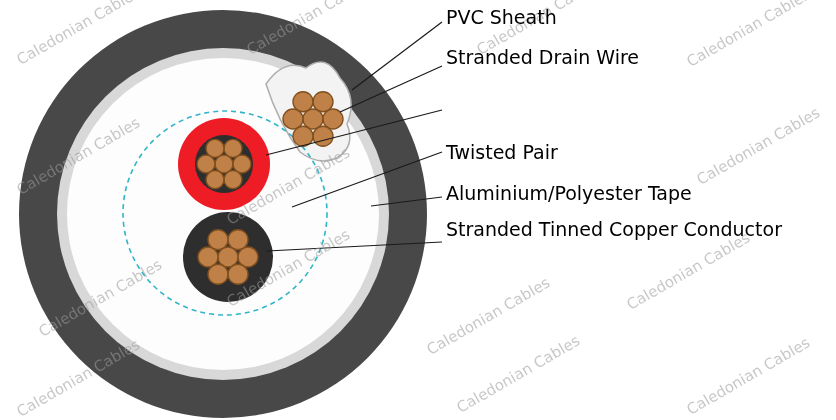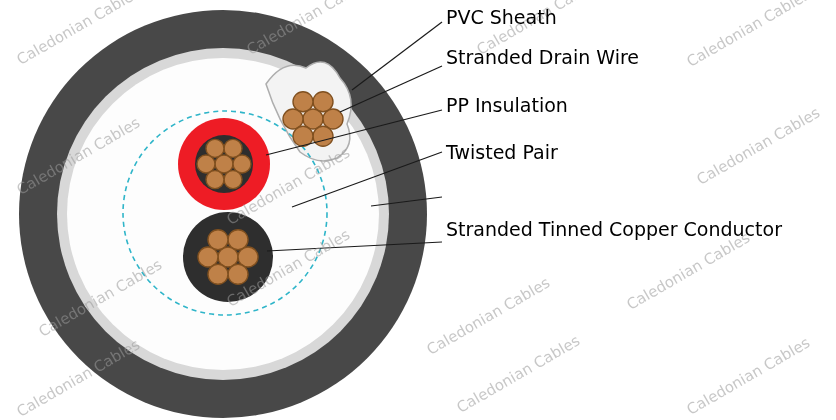--- a/index.html
+++ b/index.html
@@ -115,17 +115,17 @@
   <span class="wm" style="left:40px;top:324px">Caledonian Cables</span>
   <span class="wm" style="left:228px;top:294px">Caledonian Cables</span>
   <span class="wm" style="left:428px;top:342px">Caledonian Cables</span>
   <span class="wm" style="left:628px;top:297px">Caledonian Cables</span>
   <span class="wm" style="left:18px;top:404px">Caledonian Cables</span>
   <span class="wm" style="left:458px;top:400px">Caledonian Cables</span>
   <span class="wm" style="left:688px;top:402px">Caledonian Cables</span>
 
   <div class="label" style="top:6px">PVC Sheath</div>
   <div class="label" style="top:46px">Stranded Drain Wire</div>
-  <div class="label" style="top:94px">PP Insulation</div>
   <div class="label" style="top:141px">Twisted Pair</div>
+  <div class="label" style="top:182px">Aluminium/Polyester Tape</div>
   <div class="label" style="top:218px">Stranded Tinned Copper Conductor</div>
 
 </div>
 
 </body></html>

